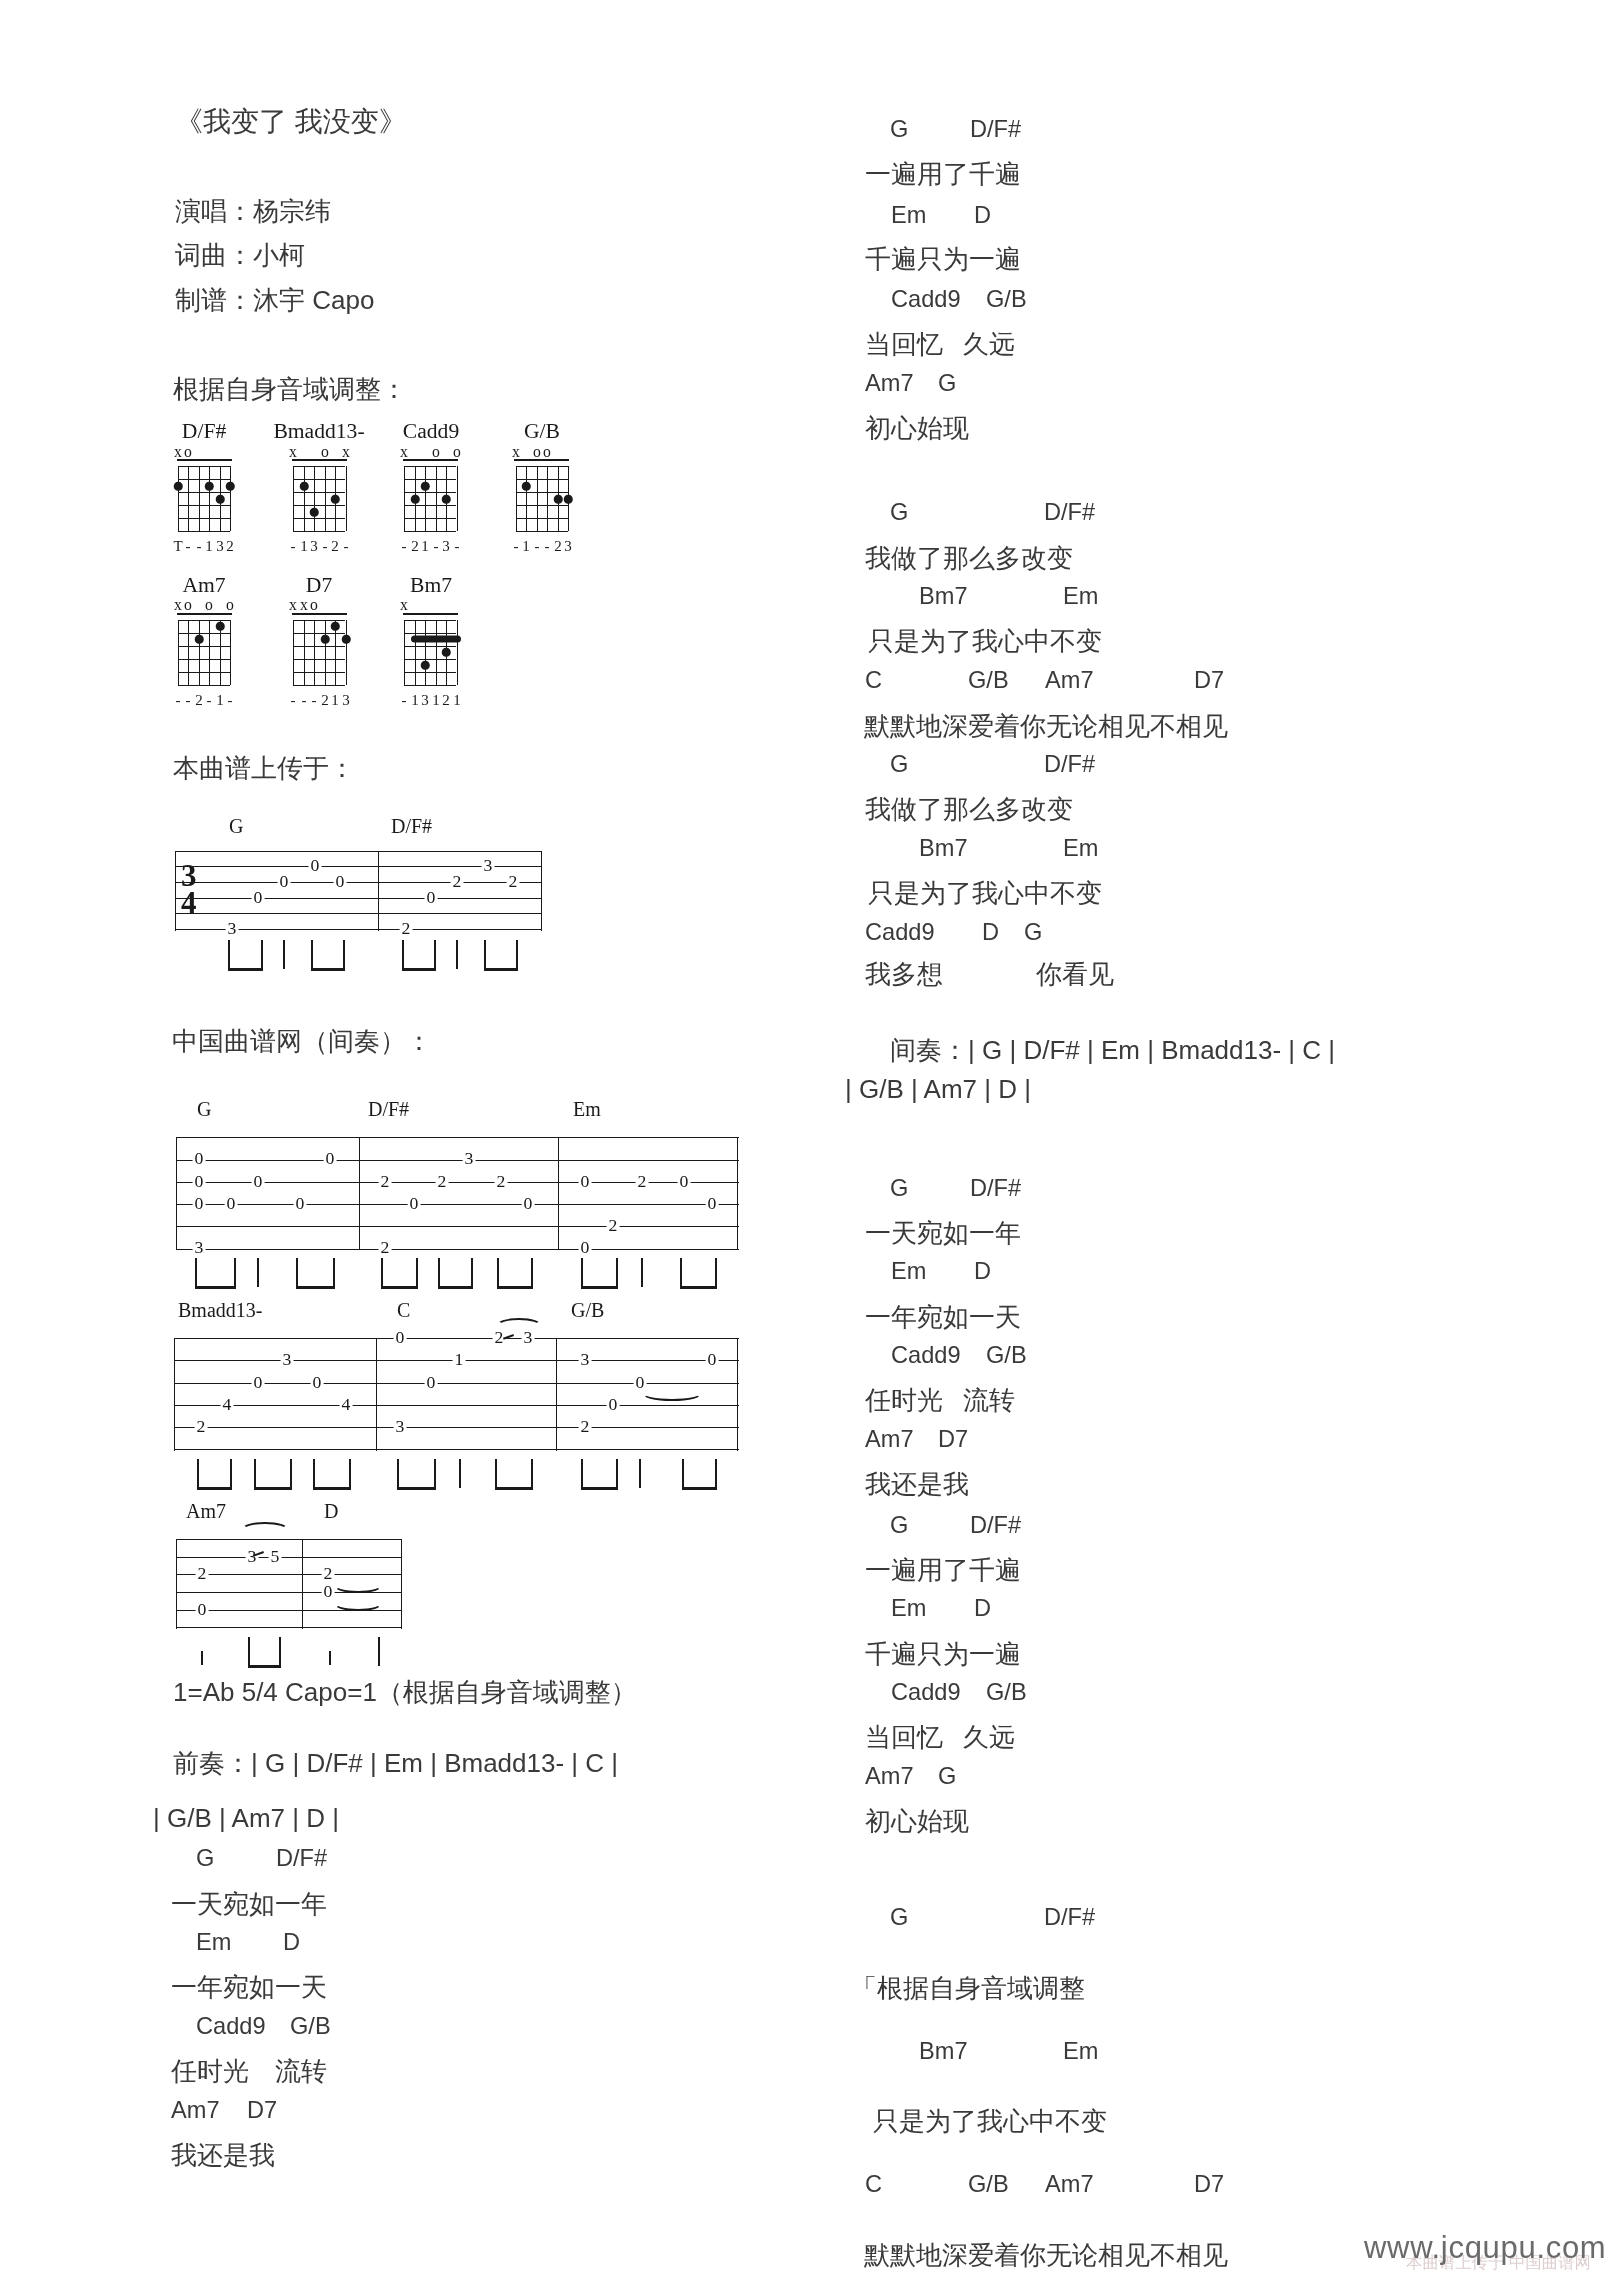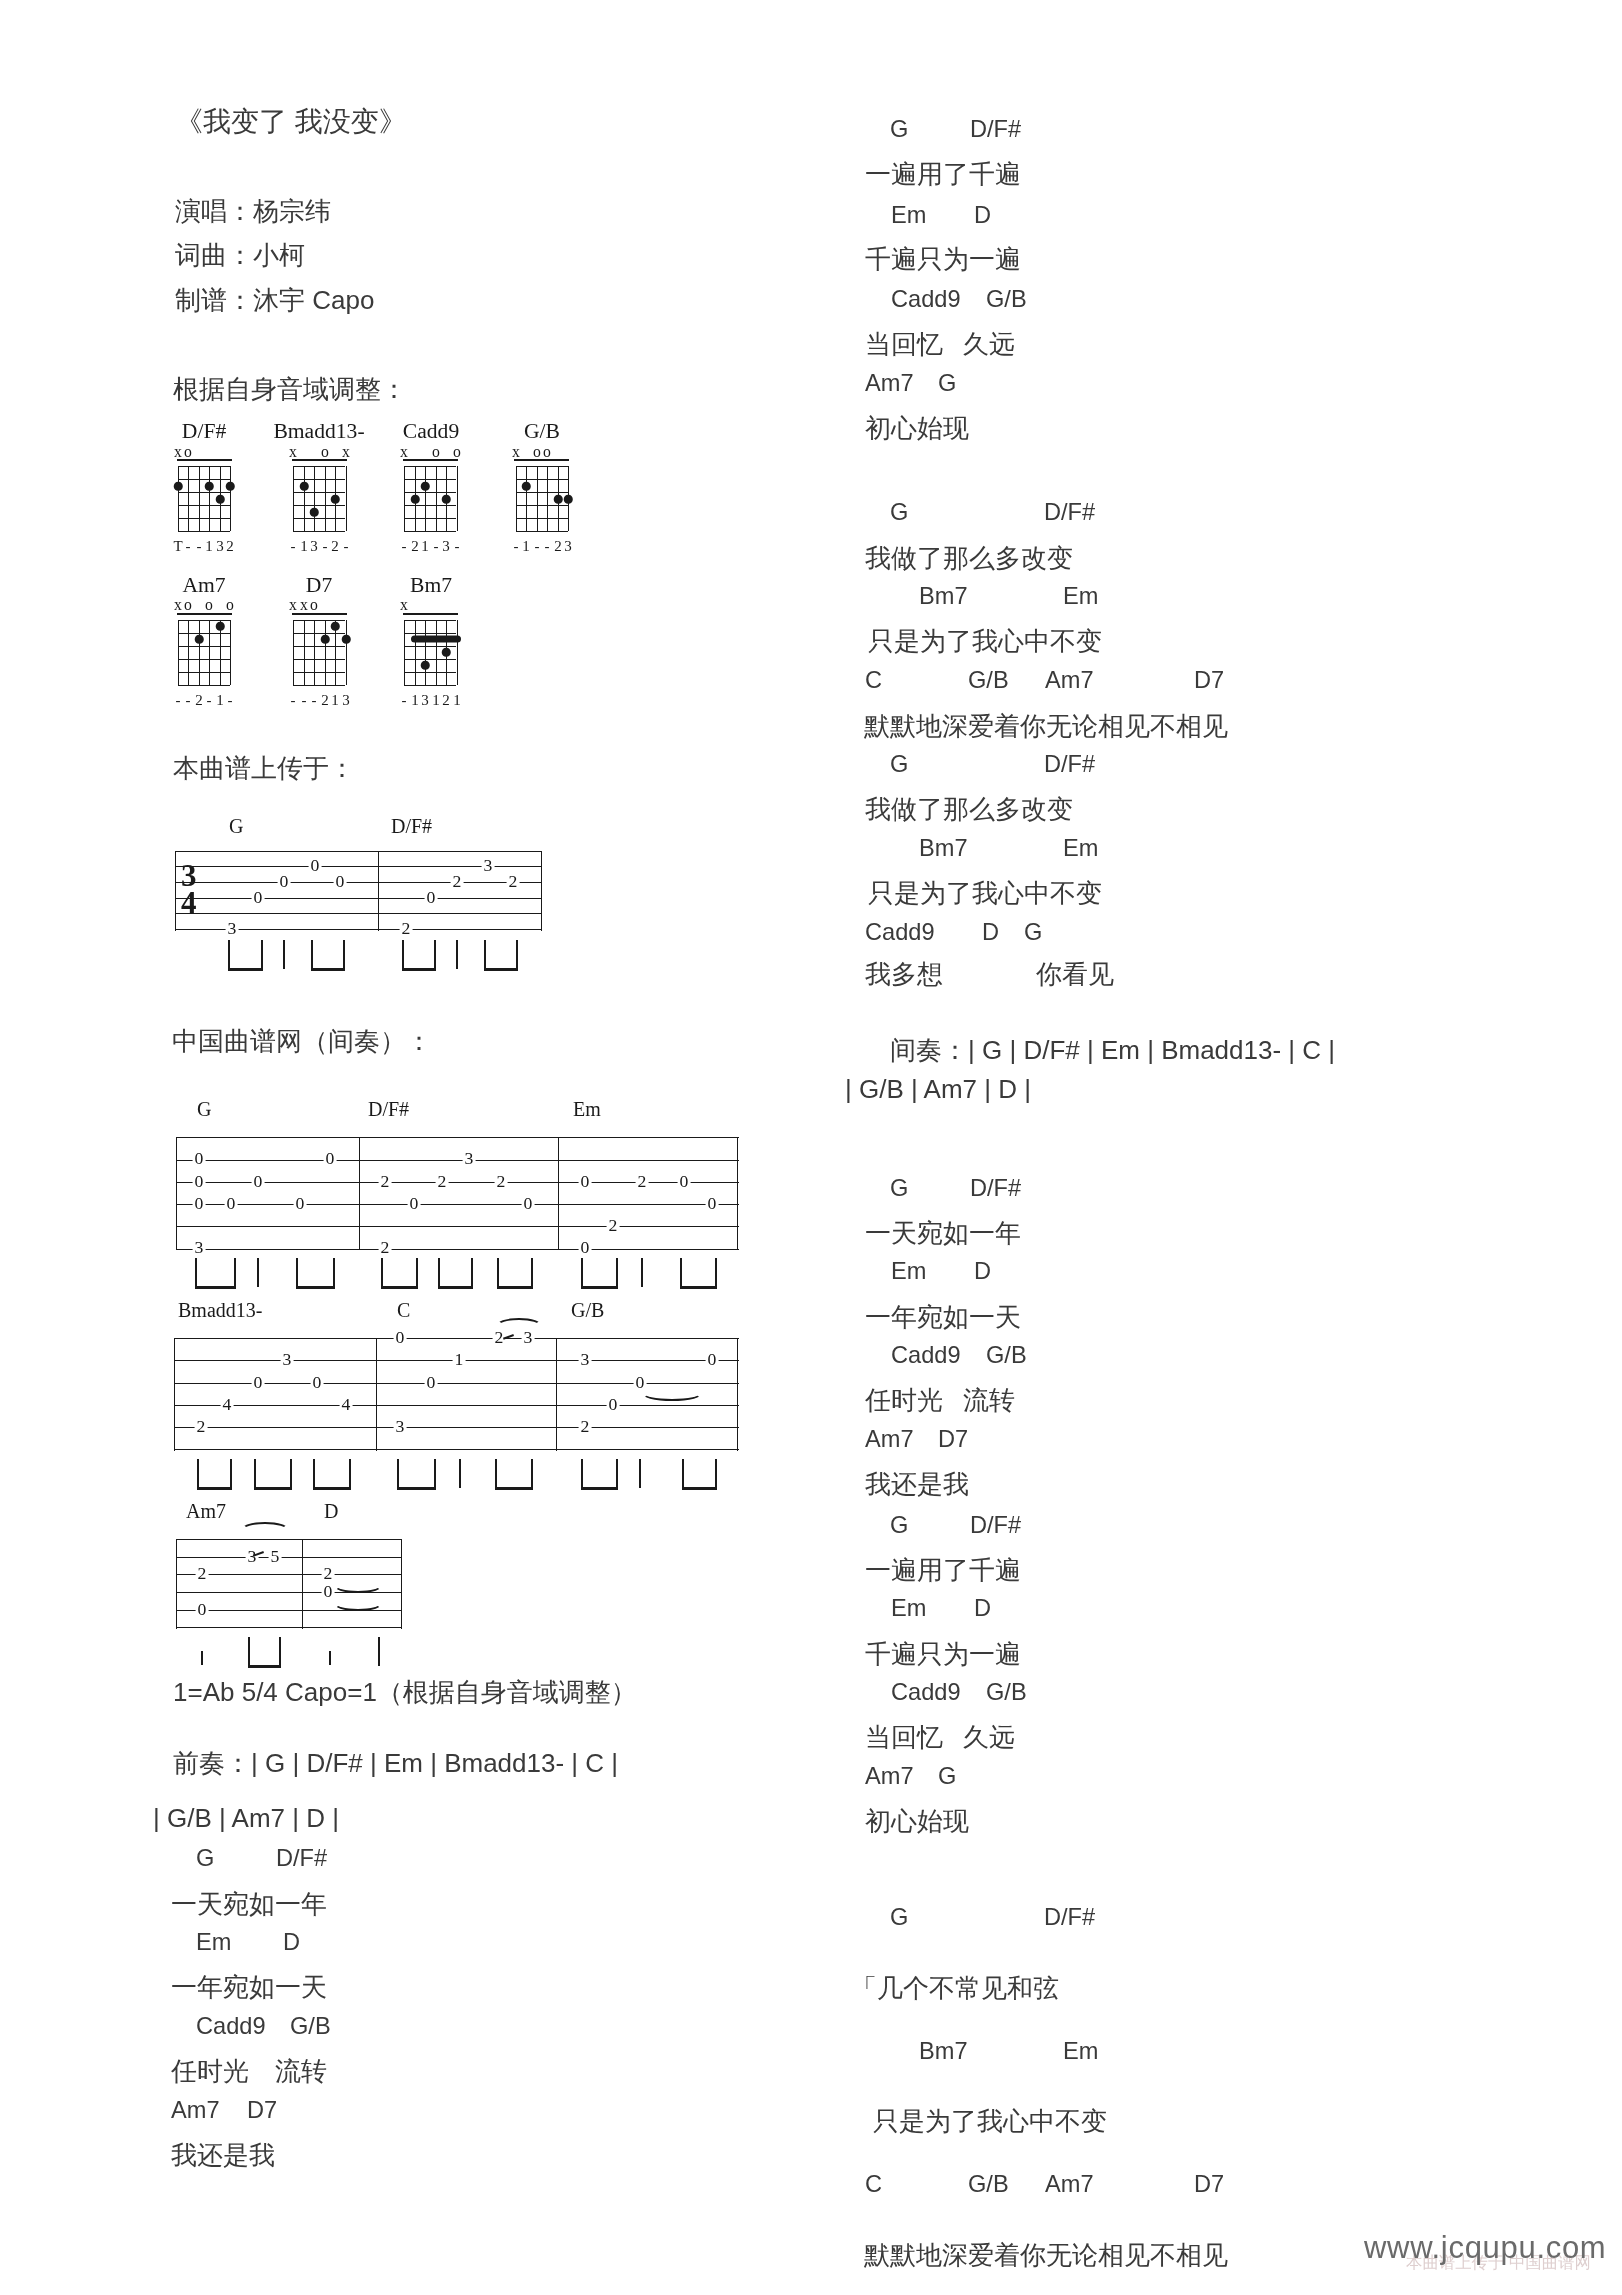--- a/index.html
+++ b/index.html
@@ -449,21 +449,21 @@
     <div class="abs lyric" style="left: 865px; top: 1637px;">千遍只为一遍</div>
     <div class="abs chordtxt" style="left: 891px; top: 1679px;">Cadd9</div>
     <div class="abs chordtxt" style="left: 986px; top: 1679px;">G/B</div>
     <div class="abs lyric" style="left: 865px; top: 1720px;">当回忆</div>
     <div class="abs lyric" style="left: 963px; top: 1720px;">久远</div>
     <div class="abs chordtxt" style="left: 865px; top: 1763px;">Am7</div>
     <div class="abs chordtxt" style="left: 938px; top: 1763px;">G</div>
     <div class="abs lyric" style="left: 865px; top: 1804px;">初心始现</div>
     <div class="abs chordtxt" style="left: 890px; top: 1904px;">G</div>
     <div class="abs chordtxt" style="left: 1044px; top: 1904px;">D/F#</div>
-    <div class="abs lyric" style="left: 851px; top: 1971px;">「几个不常见和弦</div>
+    <div class="abs lyric" style="left: 851px; top: 1971px;">「根据自身音域调整</div>
     <div class="abs chordtxt" style="left: 919px; top: 2038px;">Bm7</div>
     <div class="abs chordtxt" style="left: 1063px; top: 2038px;">Em</div>
     <div class="abs lyric" style="left: 873px; top: 2104px;">只是为了我心中不变</div>
     <div class="abs chordtxt" style="left: 865px; top: 2171px;">C</div>
     <div class="abs chordtxt" style="left: 968px; top: 2171px;">G/B</div>
     <div class="abs chordtxt" style="left: 1045px; top: 2171px;">Am7</div>
     <div class="abs chordtxt" style="left: 1194px; top: 2171px;">D7</div>
     <div class="abs lyric" style="left: 864px; top: 2238px;">默默地深爱着你无论相见不相见</div>
   </div>
 

